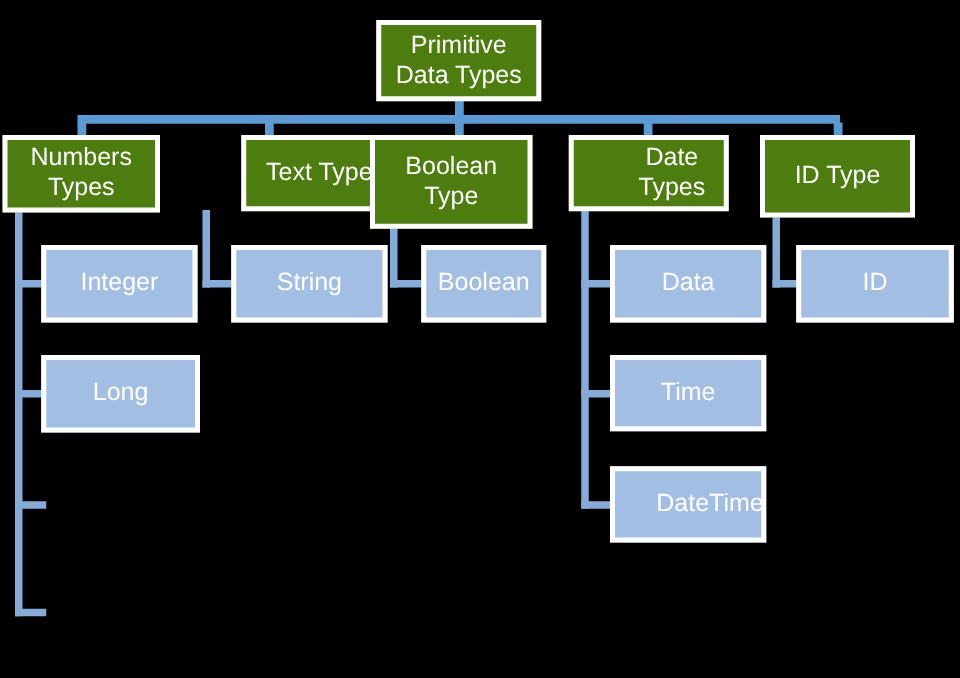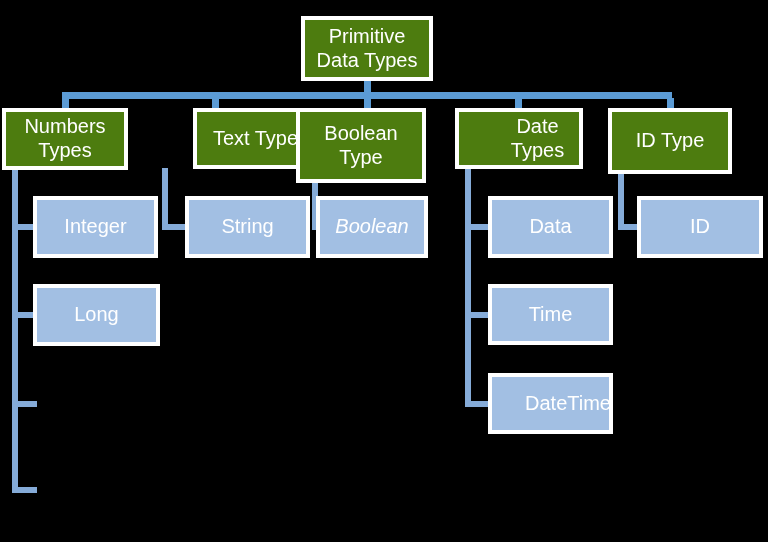--- a/index.html
+++ b/index.html
@@ -38,21 +38,21 @@
   #n-text     { left: 153px; top: 108px; width: 125px; height: 61px; margin-left: 40px; }
   #n-boolean  { left: 296px; top: 108px; width: 130px; height: 75px; }
   #n-date     { left: 455px; top: 108px; width: 128px; height: 61px; padding-left: 39px; }
   #n-id       { left: 608px; top: 108px; width: 124px; height: 66px; }
   
   #n-integer  { left: 33px;  top: 196px; width: 125px; height: 62px; }
   #n-long     { left: 33px;  top: 284px; width: 127px; height: 62px; }
   #n-double   { left: 33px;  top: 373px; width: 127px; height: 62px; }
   #n-decimal  { left: 33px;  top: 459px; width: 127px; height: 64px; }
   #n-string   { left: 185px; top: 196px; width: 125px; height: 62px; }
-  #n-boolchild{ left: 316px; top: 196px; width: 112px; height: 62px; font-style: italic; }
+  #n-boolchild{ left: 337px; top: 196px; width: 100px; height: 62px; }
   #n-datechild{ left: 488px; top: 196px; width: 125px; height: 62px; }
   #n-time     { left: 488px; top: 284px; width: 125px; height: 61px; }
   #n-datetime { left: 488px; top: 373px; width: 125px; height: 61px; padding-left: 37px; }
   #n-idchild  { left: 637px; top: 196px; width: 126px; height: 62px; }
 
   
   #c-root-stub   { left: 364px; top: 80px; width: 7px;  height: 13px; }
   #c-main-h      { left: 62px;  top: 92px; width: 610px; height: 7px; }
   #c-stub-numbers{ left: 62px;  top: 98px; width: 7px;  height: 11px; }
   #c-stub-text   { left: 212px; top: 98px; width: 7px;  height: 11px; }

